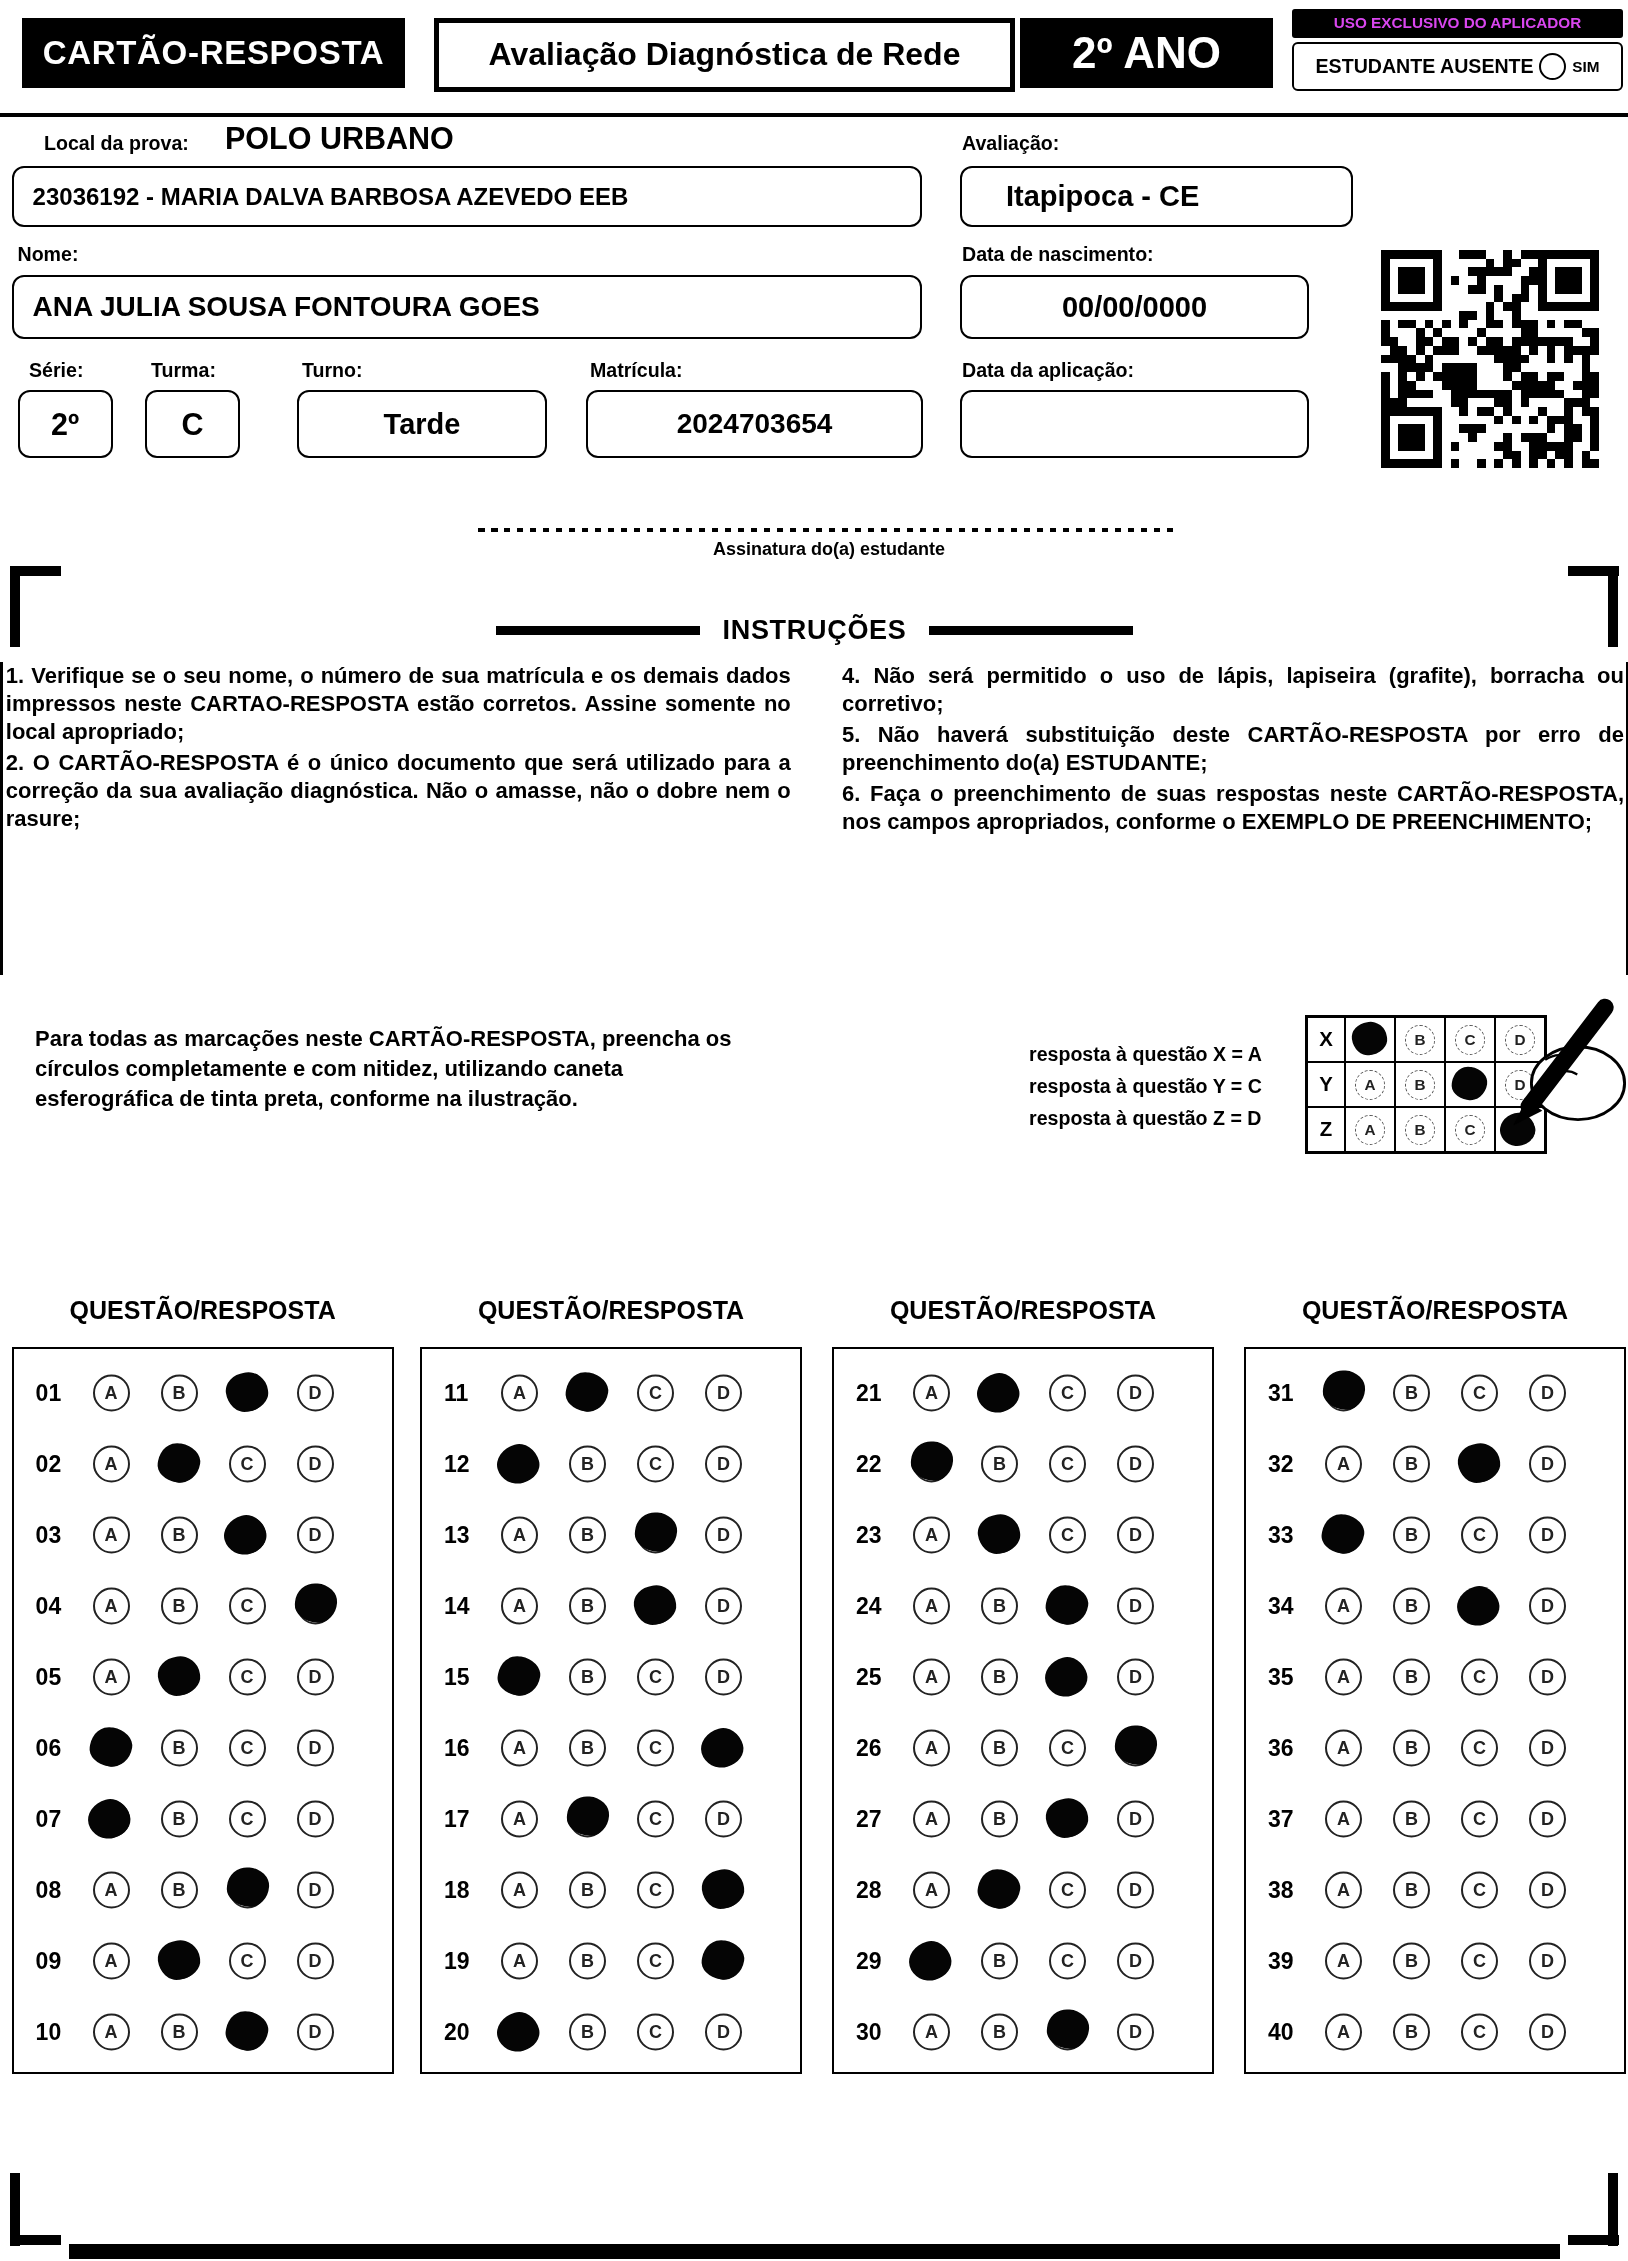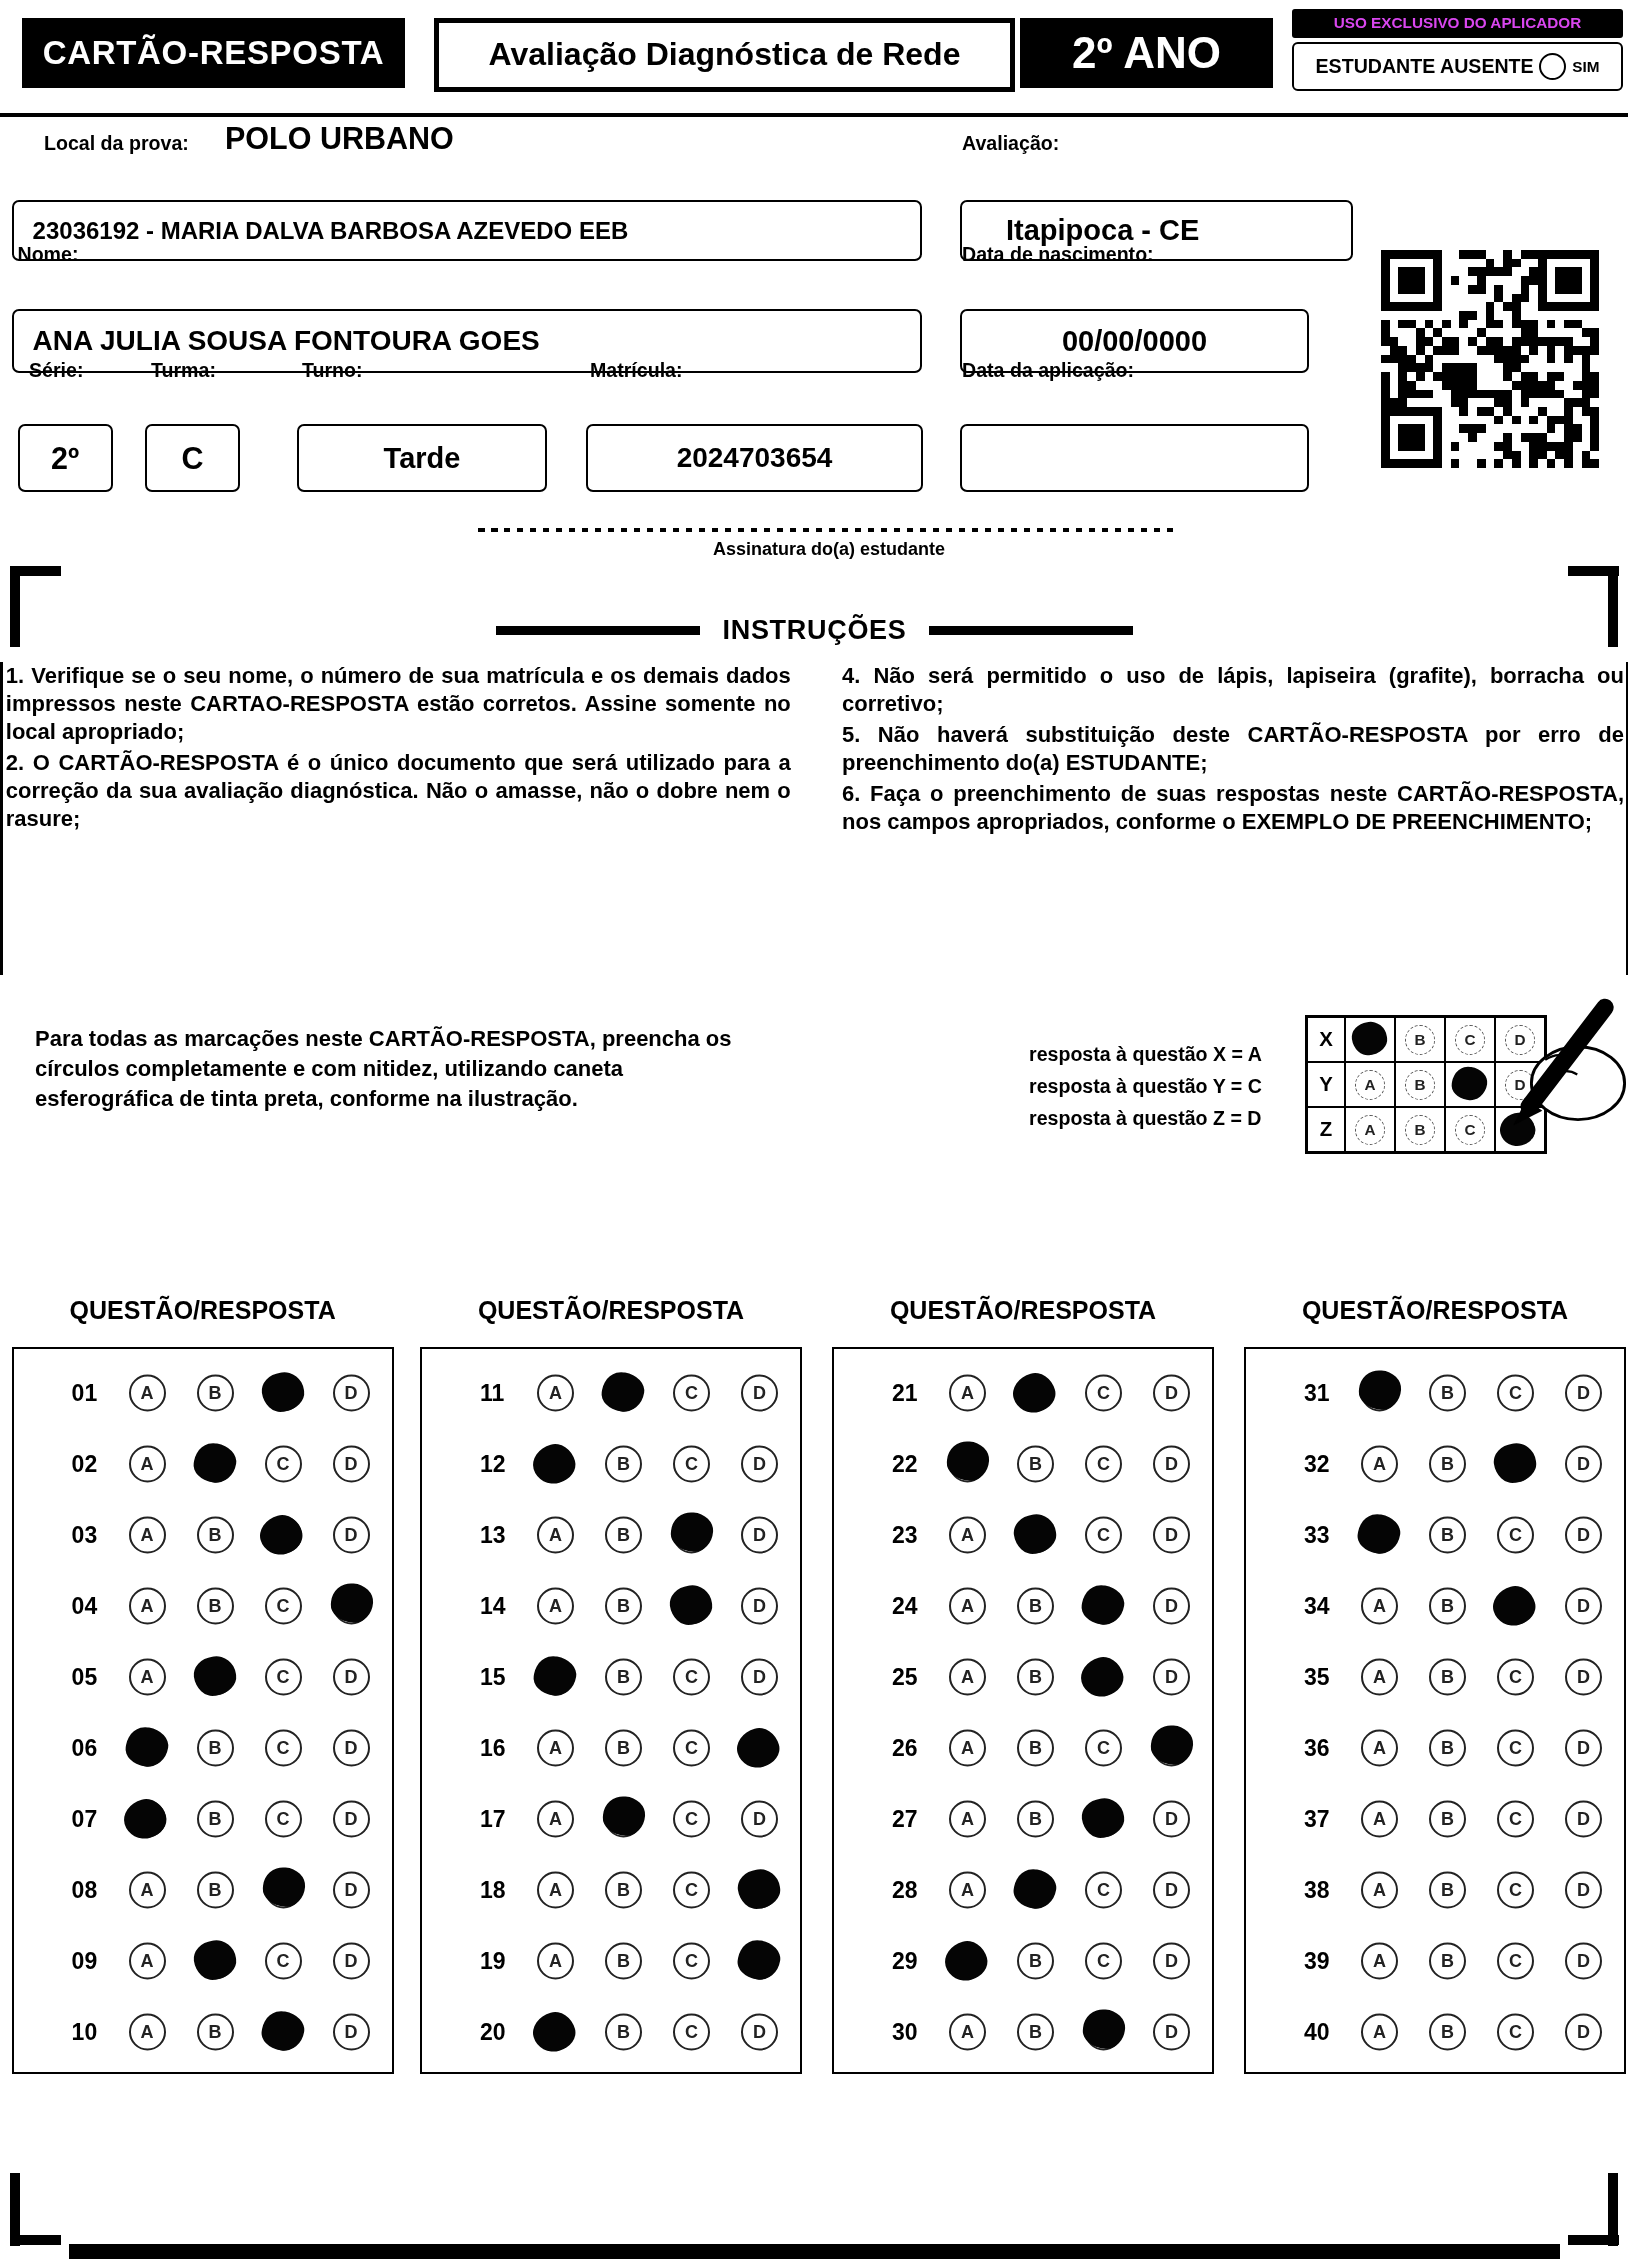--- a/index.html
+++ b/index.html
@@ -19,22 +19,22 @@
   .absent-box{margin-top:4.4px;border:2.9px solid #000;border-radius:5.8px;height:45px;display:flex;
               align-items:center;justify-content:center;gap:5.8px;font-weight:bold;}
   .absent-box .lbl{font-size:19.6px;}
   .abs-circle{width:23px;height:23px;border:2.2px solid #000;border-radius:50%;display:inline-block;}
   .absent-box .yes{font-size:15.3px;}
   .top-rule{position:absolute;left:0;top:113px;width:1629px;height:3.6px;background:#000;}
 
   
   .flabel{position:absolute;font-weight:bold;font-size:19.6px;}
   .bigval{position:absolute;font-weight:bold;font-size:30.5px;}
-  .fbox{position:absolute;border:2.9px solid #000;border-radius:7px;display:flex;align-items:center;
-        font-weight:bold;background:#fff;margin-top:34px;}
+  .fbox{position:absolute;border:2.9px solid #000;border-radius:12px;display:flex;align-items:center;
+        font-weight:bold;background:#fff;}
   .fbox.pl{padding-left:19px;}
   .fbox.center{justify-content:center;}
 
   .qr{position:absolute;left:1381px;top:250px;width:218px;height:218px;display:grid;
       grid-template-columns:repeat(25,1fr);grid-template-rows:repeat(25,1fr);background:#fff;}
   .qr i{background:#fff;}
   .qr i.qb{background:#000;}
 
   .sig-line{position:absolute;left:478px;top:528px;width:702px;height:3.6px;
             background:repeating-linear-gradient(90deg,#000 0 6.5px,transparent 6.5px 13px);}
@@ -77,21 +77,21 @@
         border-radius:52% 48% 56% 44% / 46% 54% 46% 58%;transform:rotate(-8deg);}
   .bubble.small .blob{left:-4.4px;top:-3.6px;width:35px;height:33px;}
   .bubble.v1 .blob{transform:rotate(9deg);border-radius:46% 54% 48% 52% / 55% 45% 58% 42%;}
   .bubble.v2 .blob{transform:rotate(-16deg);border-radius:55% 45% 50% 50% / 48% 57% 43% 52%;left:-6.5px;top:-2.9px;}
   .bubble.v3 .blob{transform:rotate(4deg);border-radius:49% 51% 44% 56% / 53% 47% 56% 44%;left:-3.6px;top:-5.8px;}
 
   
   .col-header{position:absolute;top:1296px;text-align:center;font-weight:bold;font-size:25px;}
   .answer-box{position:absolute;top:1347px;height:727px;width:382px;border:2.9px solid #000;
               background:#fff;padding-top:8.7px;box-sizing:border-box;}
-  .q-row{position:relative;height:71px;margin-left:36px;}
+  .q-row{position:relative;height:71px;}
   .q-num{position:absolute;left:22px;top:50%;transform:translateY(-50%);
          font-size:23px;font-weight:bold;}
   .q-bubbles{position:absolute;left:79px;top:50%;transform:translateY(-50%);
              display:flex;gap:31px;}
 
   .bottom-bar{position:absolute;left:69px;top:2244px;width:1491px;height:14.5px;background:#000;}
 </style>
 </head>
 <body>
 

